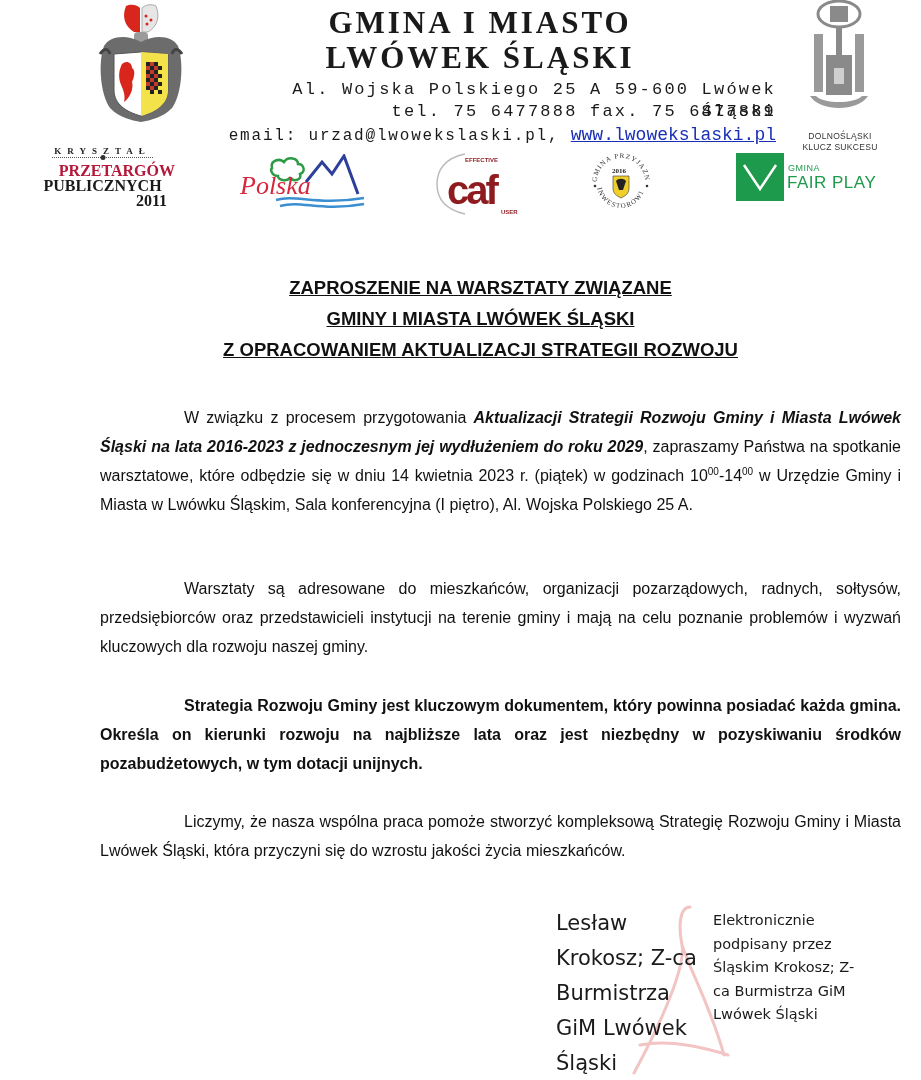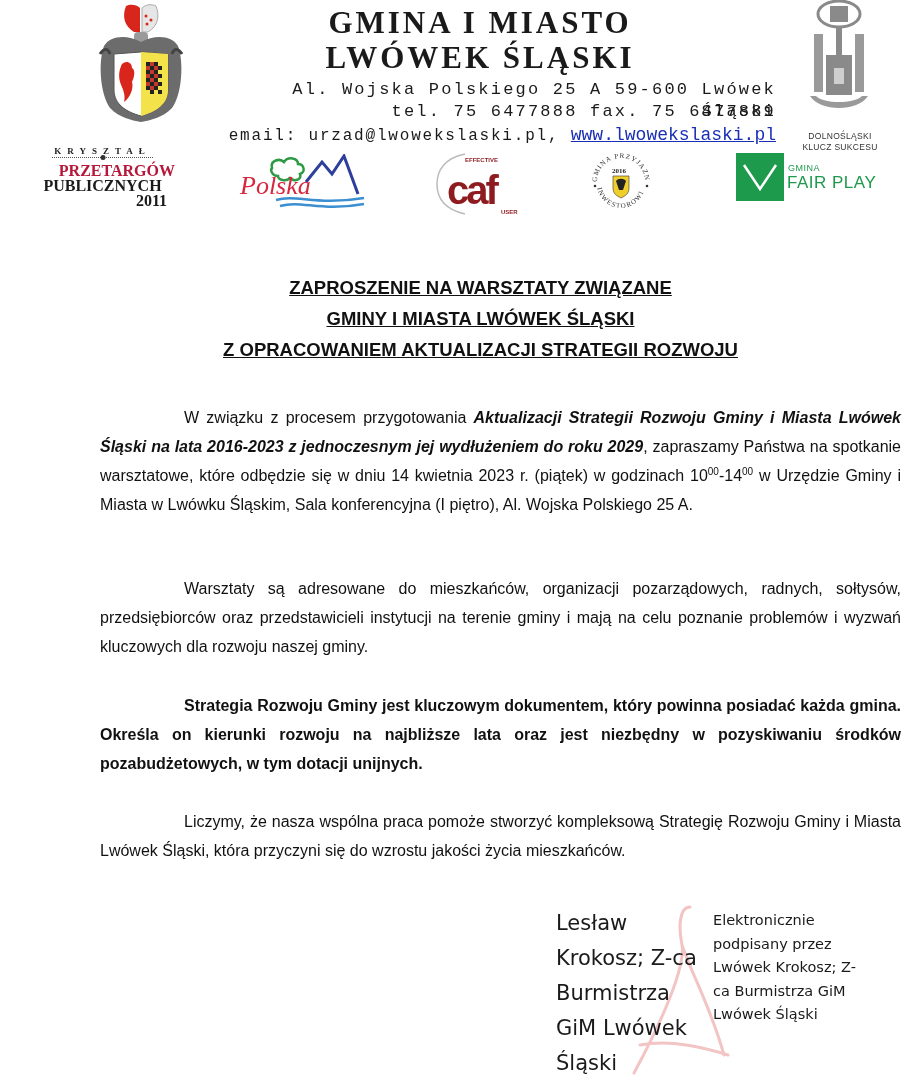--- a/index.html
+++ b/index.html
@@ -241,16 +241,16 @@
 <div class="abs sig-name">
   <div>Lesław</div>
   <div>Krokosz; Z-ca</div>
   <div>Burmistrza</div>
   <div>GiM Lwówek</div>
   <div>Śląski</div>
 </div>
 <div class="abs sig-meta">
   <div>Elektronicznie</div>
   <div>podpisany przez</div>
-  <div>Lwówek Krokosz; Z-</div>
+  <div>Śląskim Krokosz; Z-</div>
   <div>ca Burmistrza GiM</div>
   <div>Lwówek Śląski</div>
 </div>
 
 </body></html>

